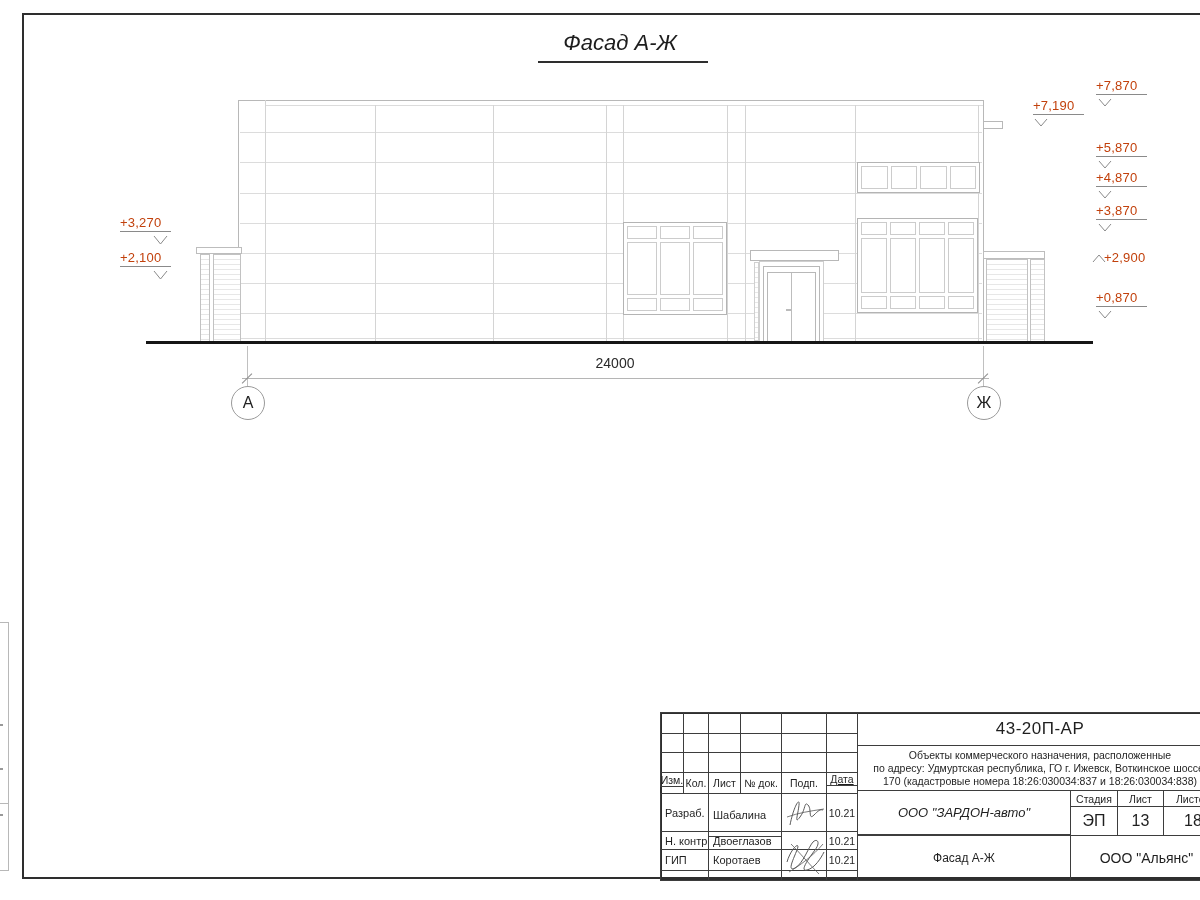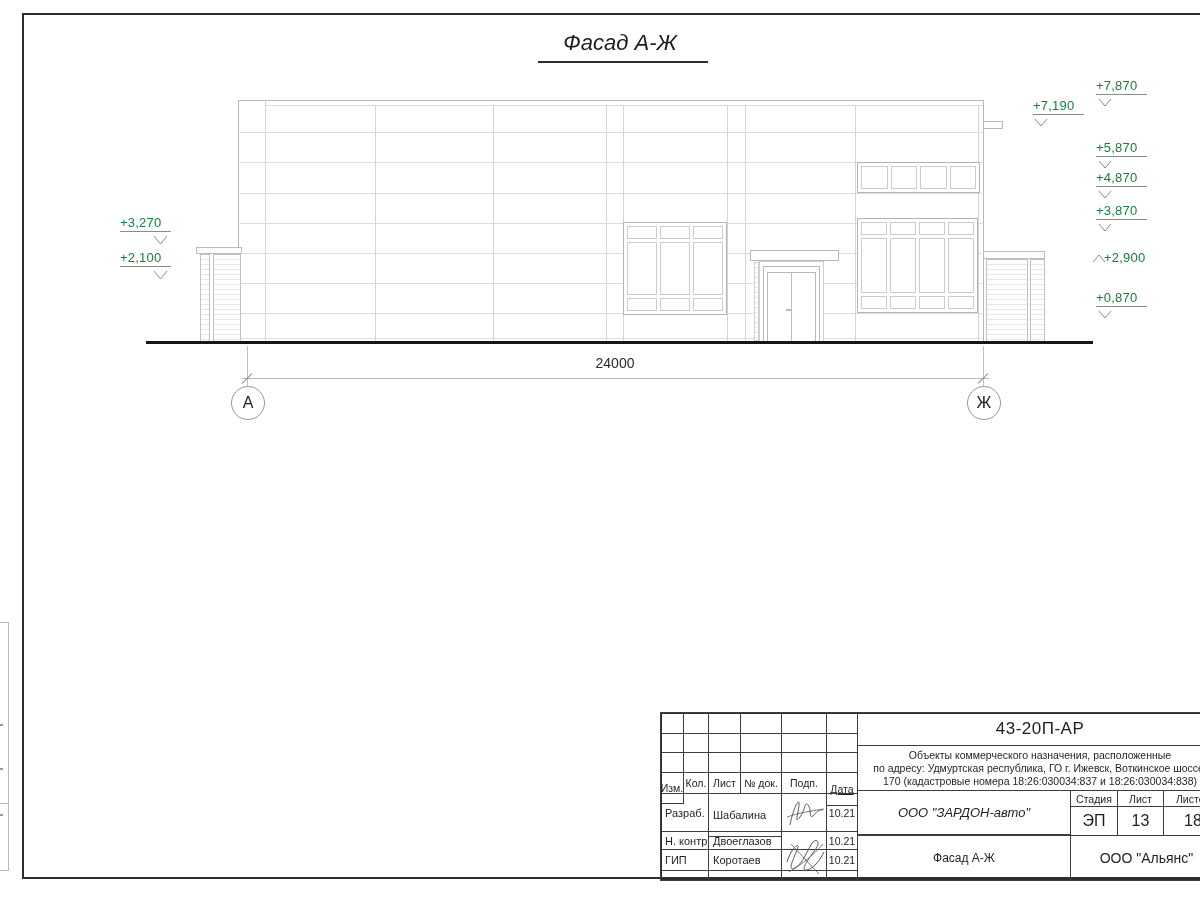--- a/index.html
+++ b/index.html
@@ -25,21 +25,21 @@
   .ground{position:absolute;left:146px;top:341px;width:947px;height:3px;background:#161616;}
   
   .win{position:absolute;border:1px solid #b4b4b4;box-sizing:border-box;background:#fff;
     display:grid;gap:3px;padding:3px;}
   .pane{border:1px solid #cccccc;background:#fff;}
   
   .louver{position:absolute;border:1px solid #c2c2c2;box-sizing:border-box;
     background:repeating-linear-gradient(to bottom,#ffffff 0px,#ffffff 4px,#cfcfcf 5px);}
   .ledge{position:absolute;border:1px solid #bdbdbd;box-sizing:border-box;background:#fff;}
   
-  .emark{position:absolute;font-size:13px;color:#15803d;letter-spacing:0.2px;}
+  .emark{position:absolute;font-size:13px;color:#c2410c;letter-spacing:0.2px;}
   .emark .lbl{border-bottom:1px solid #8a8a8a;padding:0 10px 1px 0;}
   .arr{position:absolute;}
   
   .dim-label{position:absolute;left:560px;top:355px;width:110px;text-align:center;
     font-size:14px;color:#2a2a2a;}
   .tick{position:absolute;width:14px;height:1px;background:#8f8f8f;transform:rotate(-45deg);}
   .axis{position:absolute;width:32px;height:32px;border:1px solid #9a9a9a;border-radius:50%;
     background:#fff;display:flex;align-items:center;justify-content:center;
     font-size:16px;color:#222;}
   
@@ -266,26 +266,26 @@
   <div class="cell" style="left:781px;top:733px;width:46px;height:20px;"></div>
   <div class="cell" style="left:826px;top:733px;width:32px;height:20px;"></div>
 
   <div class="cell" style="left:660px;top:752px;width:24px;height:21px;"></div>
   <div class="cell" style="left:683px;top:752px;width:26px;height:21px;"></div>
   <div class="cell" style="left:708px;top:752px;width:33px;height:21px;"></div>
   <div class="cell" style="left:740px;top:752px;width:42px;height:21px;"></div>
   <div class="cell" style="left:781px;top:752px;width:46px;height:21px;"></div>
   <div class="cell" style="left:826px;top:752px;width:32px;height:21px;"></div>
 
-  <div class="cell small" style="left:660px;top:772px;width:24px;height:32px;">Изм.</div>
+  <div class="cell small" style="left:660px;top:772px;width:24px;height:15px;">Изм.</div>
   <div class="cell small" style="left:683px;top:772px;width:26px;height:22px;">Кол.</div>
   <div class="cell small" style="left:708px;top:772px;width:33px;height:22px;">Лист</div>
   <div class="cell small" style="left:740px;top:772px;width:42px;height:22px;">№ док.</div>
   <div class="cell small" style="left:781px;top:772px;width:46px;height:22px;">Подп.</div>
-  <div class="cell small" style="left:826px;top:772px;width:32px;height:34px;text-decoration:underline;">Дата</div>
+  <div class="cell small" style="left:826px;top:772px;width:32px;height:14px;text-decoration:underline;">Дата</div>
 
   <div class="cell left" style="left:660px;top:793px;width:49px;height:39px;">Разраб.</div>
   <div class="cell left" style="left:708px;top:793px;width:74px;height:44px;">Шабалина</div>
   <div class="cell" style="left:781px;top:793px;width:46px;height:39px;"></div>
   <div class="cell small" style="left:826px;top:793px;width:32px;height:39px;">10.21</div>
 
   <div class="cell left" style="left:660px;top:831px;width:49px;height:19px;">Н. контр.</div>
   <div class="cell left" style="left:708px;top:831px;width:74px;height:19px;">Двоеглазов</div>
   <div class="cell" style="left:781px;top:831px;width:46px;height:19px;"></div>
   <div class="cell small" style="left:826px;top:831px;width:32px;height:19px;">10.21</div>

